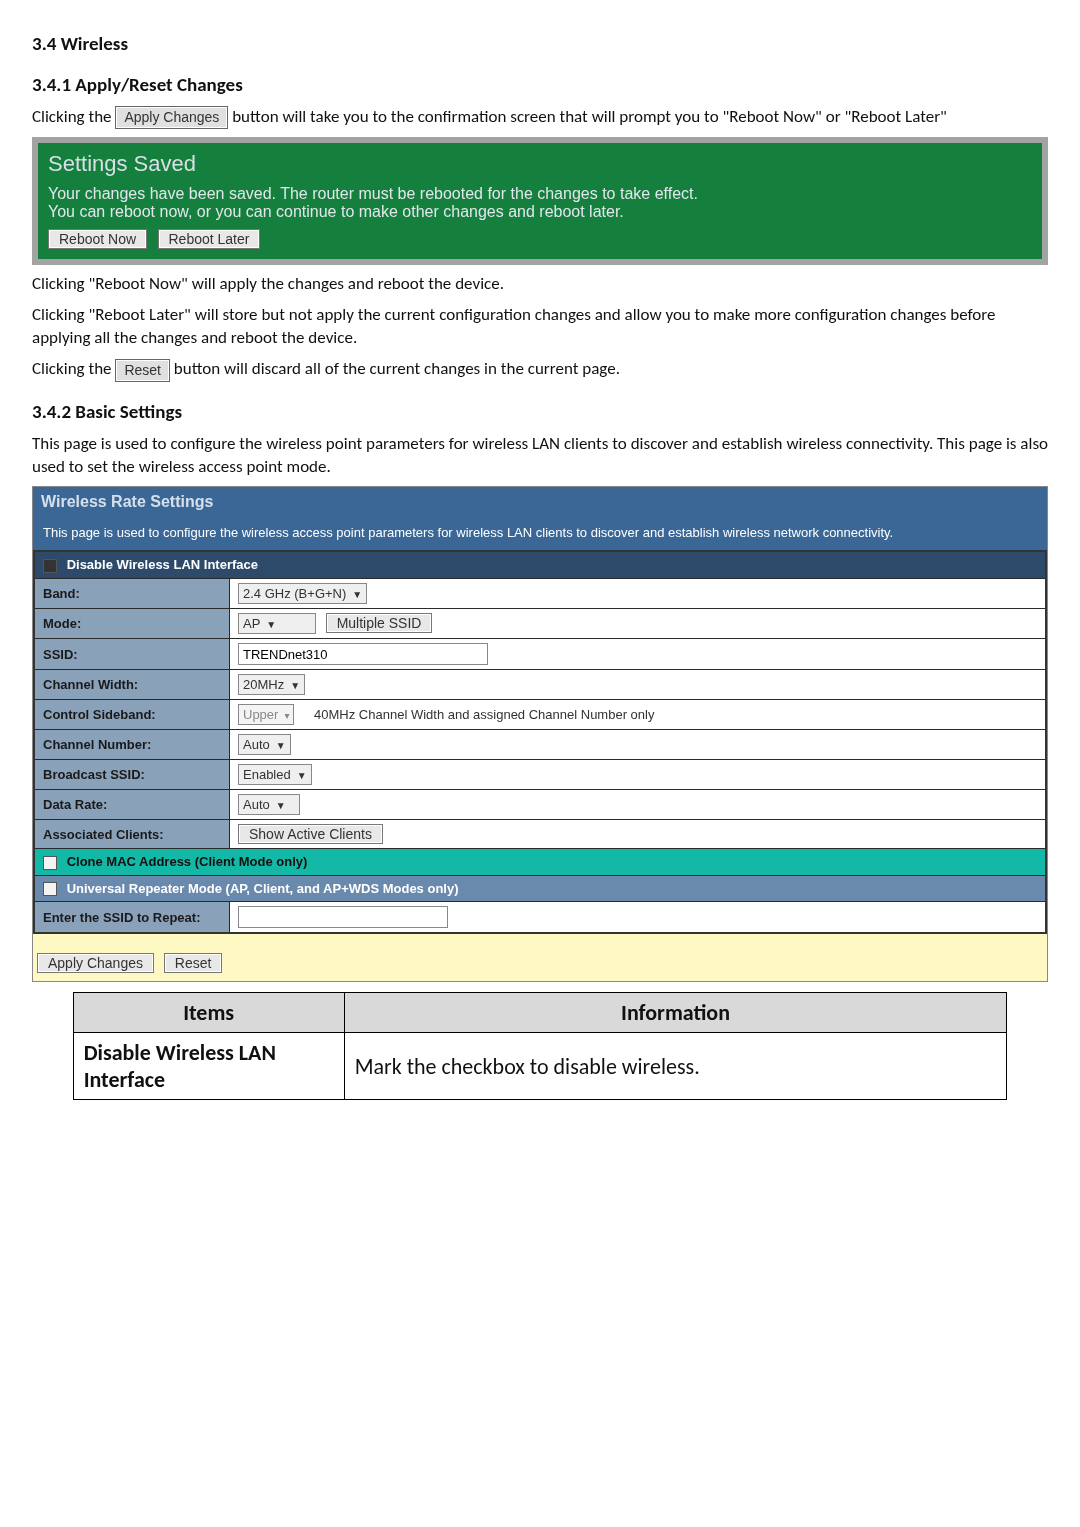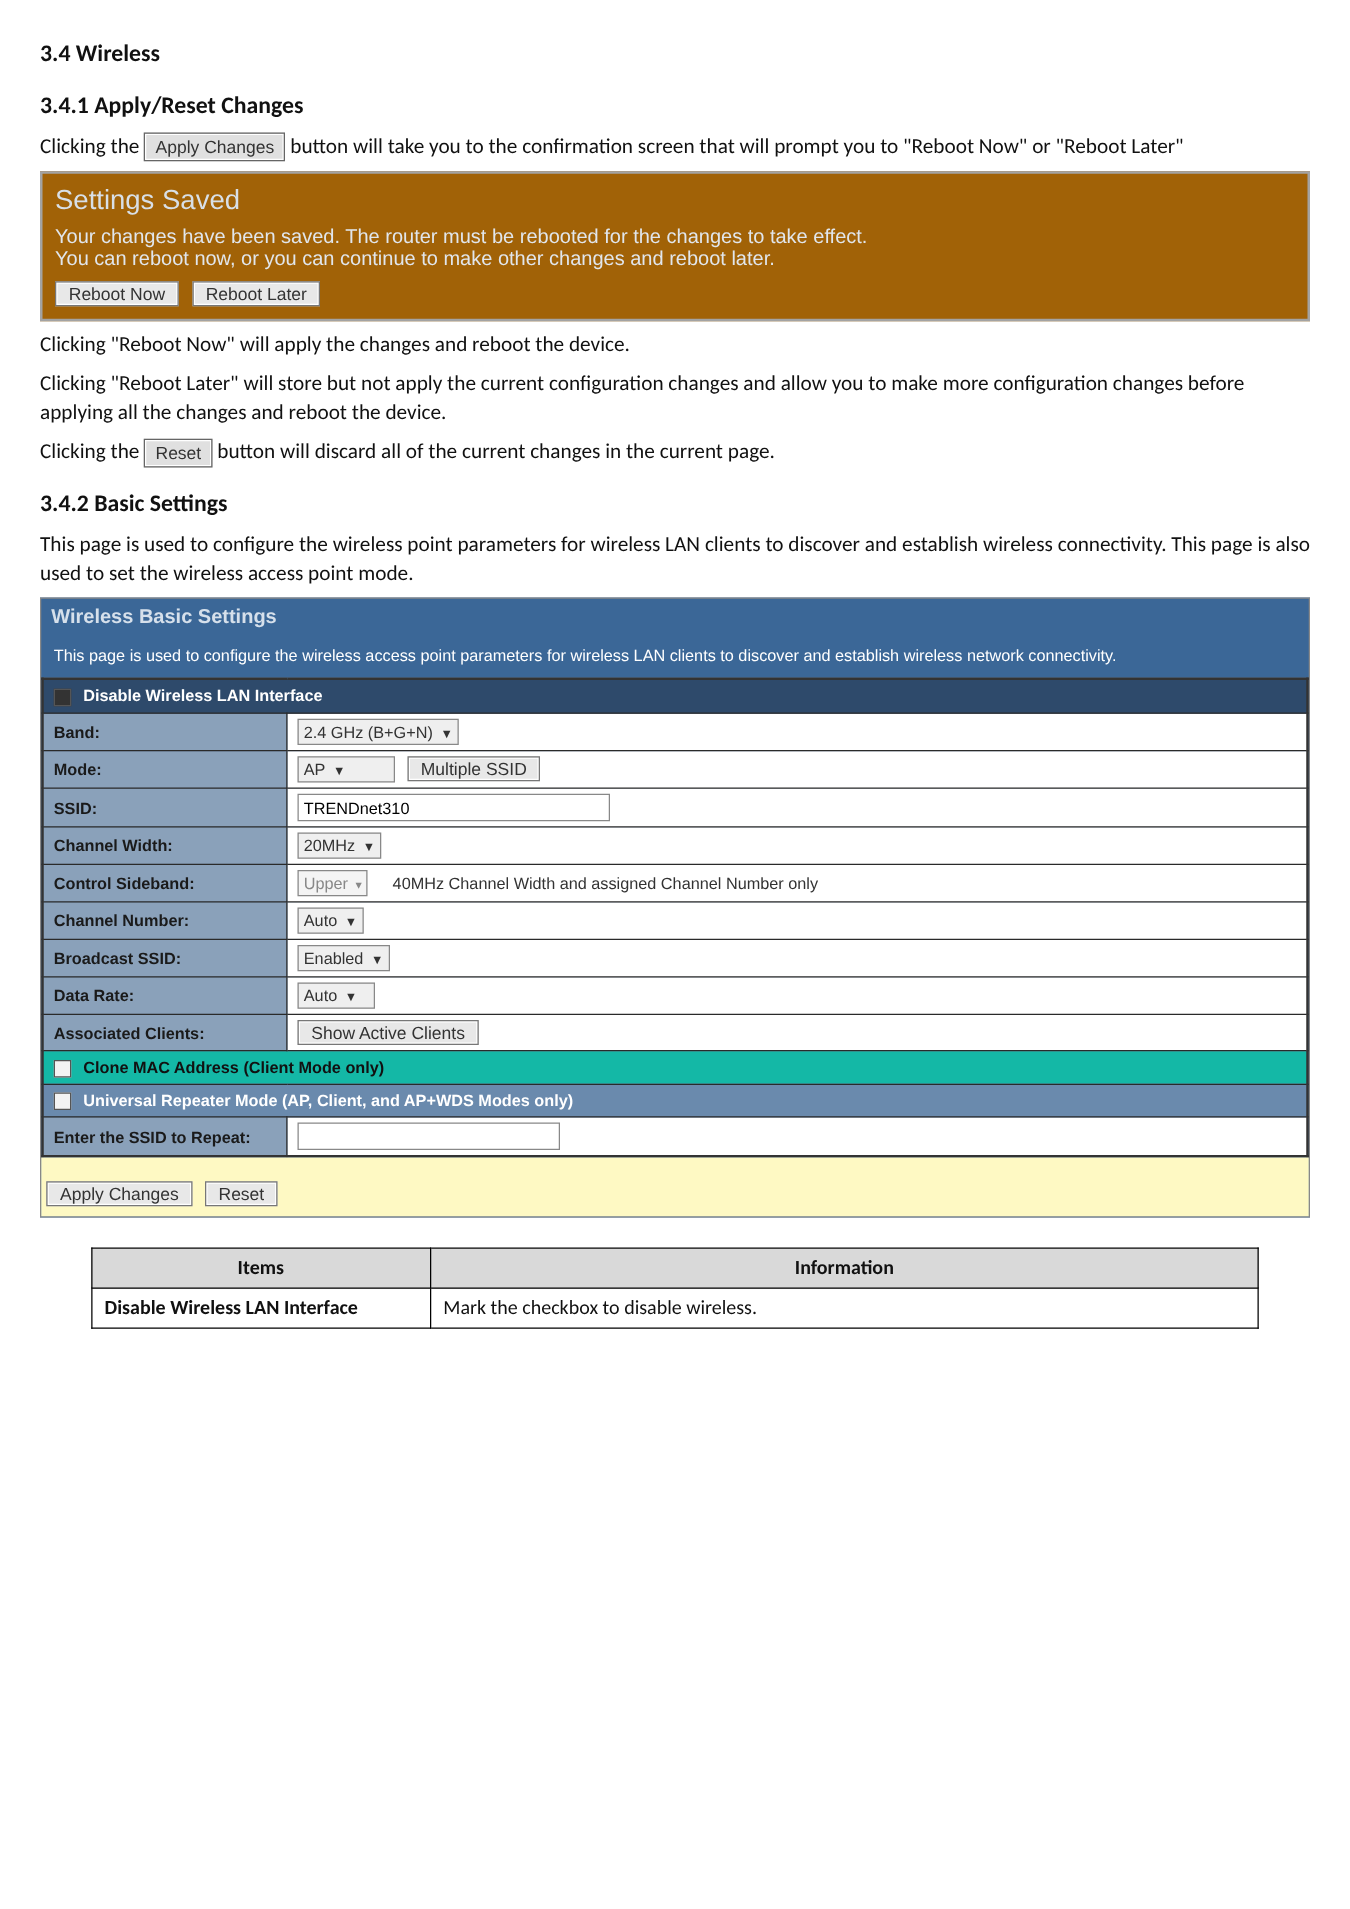--- a/index.html
+++ b/index.html
@@ -1,41 +1,41 @@
 <!DOCTYPE html>
 <html><head>
 <meta charset="utf-8">
 <style>
 body { margin: 0; padding: 24px 32px; font-family: Calibri, Arial, sans-serif; font-size: 17px; color: #111; background: #fff; width: 1080px; box-sizing: border-box; }
 h2 { font-size: 19px; font-weight: bold; margin: 8px 0 12px; }
 h3 { font-size: 19px; font-weight: bold; margin: 18px 0 10px; }
 p { margin: 8px 0; line-height: 1.35; }
 .btn-inline { display: inline-block; background: #e0e0e0; border: 1px solid #666; padding: 1px 8px; font-size: 14px; color: #333; font-family: Arial, sans-serif; vertical-align: middle; box-shadow: inset 0 0 0 1px #fff; }
-.panel-blue { background: #a16207; color: #fff; border: 2px solid #a3a3a3; margin: 8px 0; }
+.panel-blue { background: #15803d; color: #fff; border: 6px solid #a3a3a3; margin: 8px 0; }
 .panel-title { font-family: Arial, sans-serif; font-size: 22px; padding: 8px 10px 4px; color: #d8dfe6; }
 .panel-body { padding: 4px 10px 10px; font-size: 16px; font-family: Arial, sans-serif; color: #e1e6ec; }
 .panel-body .btns { margin-top: 8px; }
 .gbtn { display: inline-block; background: #e8e8e8; border: 1px solid #777; padding: 1px 10px; color: #333; font-size: 14px; font-family: Liberation Sans, sans-serif; margin-right: 6px; box-shadow: inset 0 0 0 1px #fff; }
 .wbs { background: #3b6797; color: #fff; border: 1px solid #888; margin: 8px 0; }
 .wbs-title { font-family: Arial, sans-serif; font-weight: bold; font-size: 16px; padding: 6px 8px; color: #d6e0eb; }
 .wbs-desc { font-size: 13px; padding: 8px 10px 10px; color: #fff; font-family: Arial, sans-serif; }
 .wbs table { width: 100%; border-collapse: collapse; background: #6a8aad; border: 2px solid #333; font-family: Arial, sans-serif; font-size: 13px; }
 .wbs .hdr-row td { background: #2e4a6b; color: #fff; font-weight: bold; padding: 5px 8px; }
 .wbs td { border: 1px solid #2a2a2a; padding: 4px 8px; vertical-align: middle; }
 .wbs td.label { background: #8aa1ba; color: #1a1a1a; font-weight: bold; width: 178px; }
 .wbs td.field { background: #fff; color: #333; }
 .wbs input[type="text"] { border: 1px solid #888; font-size: 13px; padding: 1px 4px; height: 18px; }
 .sel { display: inline-block; border: 1px solid #888; background: #efefef; font-size: 13px; padding: 0 4px; height: 19px; line-height: 19px; }
 .sel .caret { display: inline-block; margin-left: 6px; font-size: 10px; }
 .sel.disabled { color: #888; background: #f4f4f4; }
 .chk { display: inline-block; width: 12px; height: 12px; border: 1px solid #555; background: #f3f3f3; vertical-align: middle; margin-right: 6px; }
 .chk.dark { background: #333; }
 .note { font-family: Arial, sans-serif; font-size: 13px; margin-left: 16px; }
 .bottom-btns { padding: 18px 4px 8px; background: #fef9c3; }
-.info-table { width: 92%; margin: 24px auto 0; border-collapse: collapse; font-size: 16px; }
+.info-table { width: 92%; margin: 10px auto 0; border-collapse: collapse; font-size: 22px; }
 .info-table th, .info-table td { border: 1px solid #000; padding: 6px 10px; }
 .info-table th { background: #d9d9d9; text-align: center; font-weight: bold; }
 .info-table td.item { font-weight: bold; width: 250px; }
 </style>
 </head>
 <body>
 
 <h2>3.4  Wireless</h2>
 <h3>3.4.1  Apply/Reset Changes</h3>
 
@@ -63,21 +63,21 @@
 <p>
   <span>Clicking the </span>
   <span class="btn-inline">Reset</span>
   <span> button will discard all of the current changes in the current page.</span>
 </p>
 
 <h3>3.4.2  Basic Settings</h3>
 <p style="text-align:justify">This page is used to configure the wireless point parameters for wireless LAN clients to discover and establish wireless connectivity. This page is also used to set the wireless access point mode.</p>
 
 <div class="wbs">
-  <div class="wbs-title">Wireless Basic Settings</div>
+  <div class="wbs-title">Wireless Rate Settings</div>
   <div class="wbs-desc">This page is used to configure the wireless access point parameters for wireless LAN clients to discover and establish wireless network connectivity.</div>
 
   <table>
     <tbody>
         <tr class="hdr-row">
           <td colspan="2">
       <span class="chk dark"></span>
       <span>Disable Wireless LAN Interface</span>
     </td>
         </tr>

